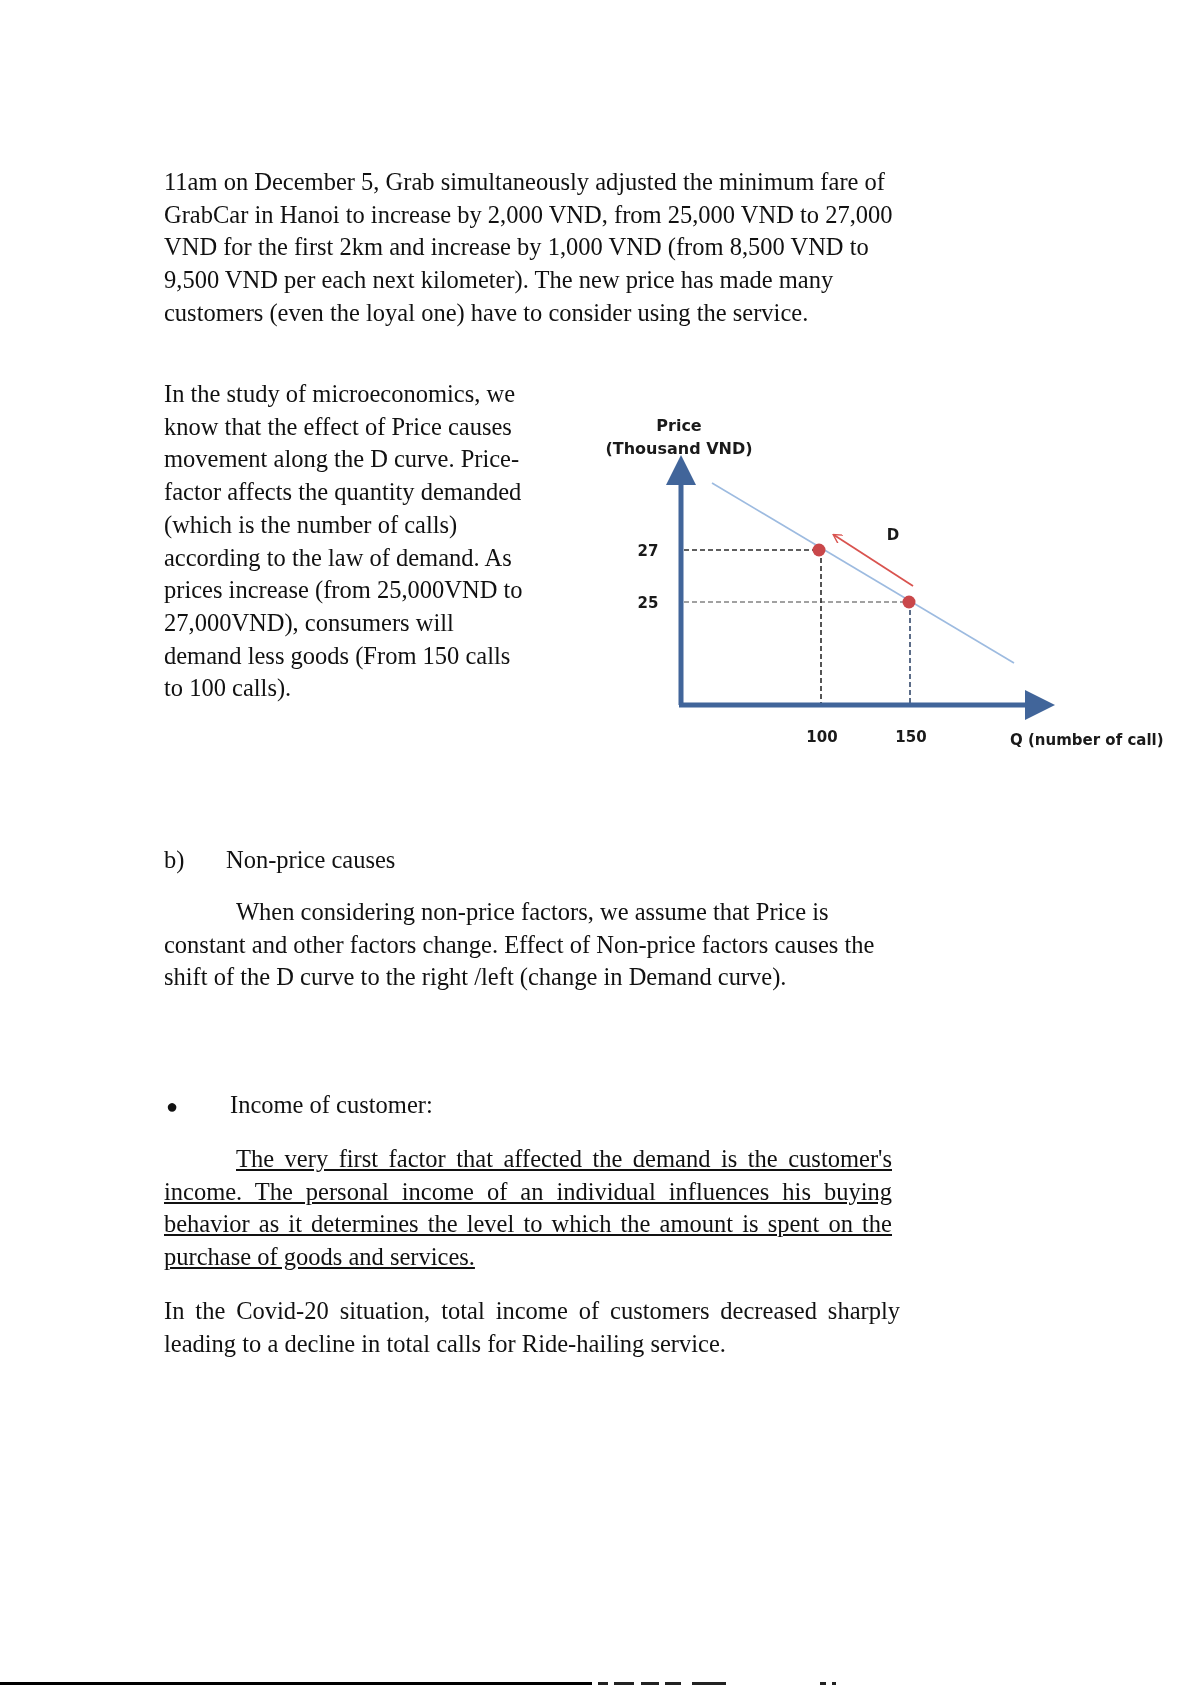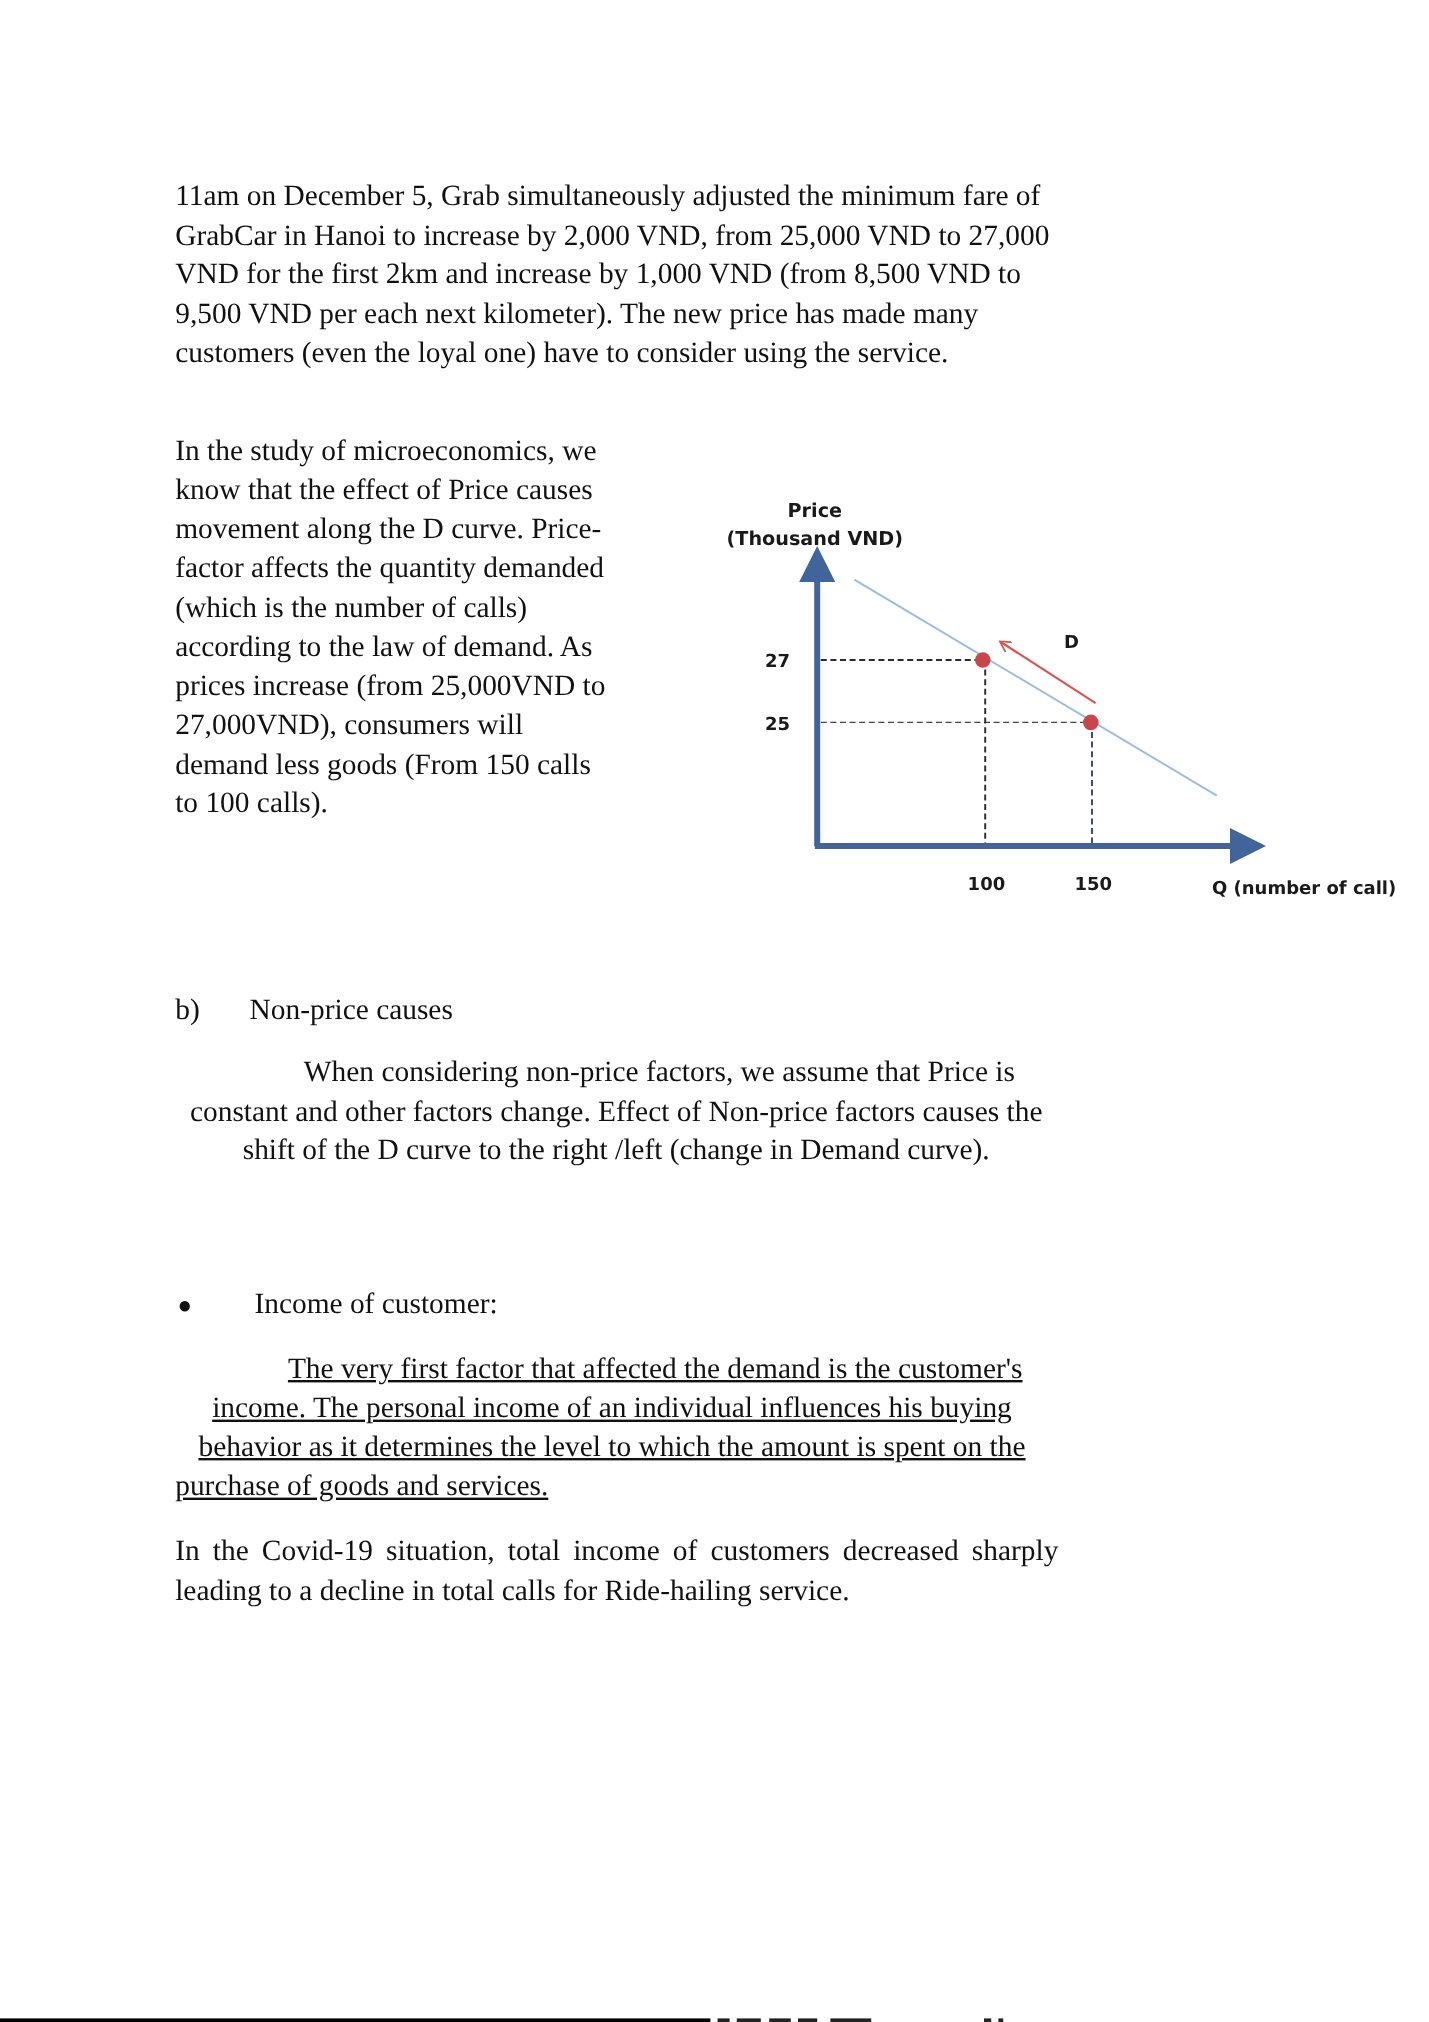--- a/index.html
+++ b/index.html
@@ -1,20 +1,20 @@
 <!DOCTYPE html>
 <html><head>
 <meta charset="utf-8">
 <style>
   html, body { margin: 0; padding: 0; background: #ffffff; }
   body { width: 1191px; height: 1685px; position: relative; overflow: hidden;
          font-family: "Liberation Serif", "DejaVu Serif", serif; color: #111111; }
-  .p { position: absolute; left: 146px; font-size: 24.5px; line-height: 32.7px; margin: 0; }
+  .p { position: absolute; left: 146px; font-size: 24.5px; line-height: 32.7px; margin: 18px; }
   .justify { text-align: justify; text-align-last: left; }
-  .indent { text-indent: 72px; text-align: center; }
+  .indent { text-indent: 72px; }
   #para-intro { top: 148px; width: 760px; }
   #para-price { top: 360px; width: 360px; }
   #heading-b { top: 826px; width: 600px; }
   #heading-b .marker { display: inline-block; width: 62px; }
   #para-nonprice { top: 878px; width: 735px; }
   #bullet-income { top: 1071px; width: 600px; }
   #bullet-income .bullet { display: inline-block; width: 64px; font-size: 20px; padding-left: 2px; }
   #para-income { top: 1125px; width: 728px; text-decoration: underline; }
   #para-covid { top: 1277px; width: 736px; }
 
@@ -70,21 +70,21 @@
 </svg>
 
 <p id="heading-b" class="p"><span class="marker">b)</span><span>Non-price causes</span></p>
 
 <p id="para-nonprice" class="p indent">When considering non-price factors, we assume that Price is constant and other factors change. Effect of Non-price factors causes the shift of the D curve to the right /left (change in Demand curve).</p>
 
 <p id="bullet-income" class="p"><span class="bullet">●</span><span>Income of customer:</span></p>
 
 <p id="para-income" class="p indent justify">The very first factor that affected the demand is the customer's income. The personal income of an individual influences his buying behavior as it determines the level to which the amount is spent on the purchase of goods and services.</p>
 
-<p id="para-covid" class="p justify">In the Covid-19 situation, total income of customers decreased sharply leading to a decline in total calls for Ride-hailing service.</p>
+<p id="para-covid" class="p justify">In the Covid-20 situation, total income of customers decreased sharply leading to a decline in total calls for Ride-hailing service.</p>
 
 <div id="bottom-rule"></div>
 <div class="frag" style="left:598px;width:10px;"></div>
 <div class="frag" style="left:614px;width:20px;"></div>
 <div class="frag" style="left:641px;width:18px;"></div>
 <div class="frag" style="left:665px;width:16px;"></div>
 <div class="frag" style="left:692px;width:34px;"></div>
 <div class="frag" style="left:820px;width:6px;"></div>
 <div class="frag" style="left:832px;width:4px;"></div>
 

